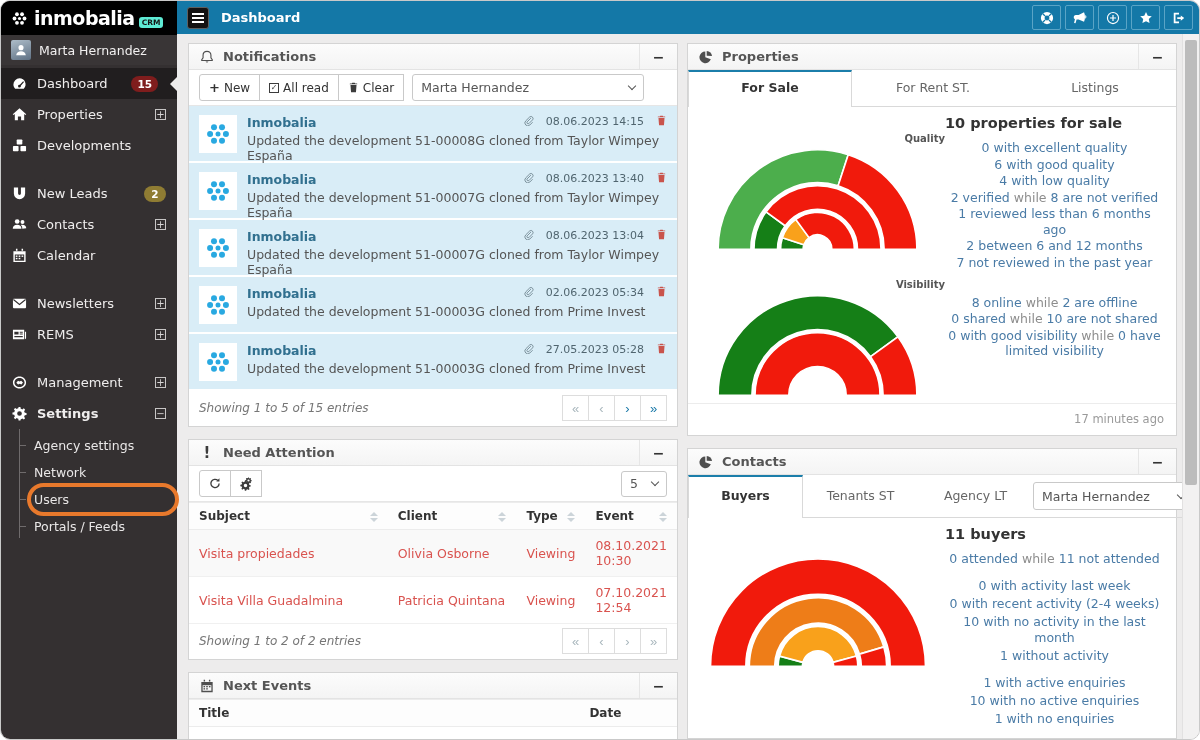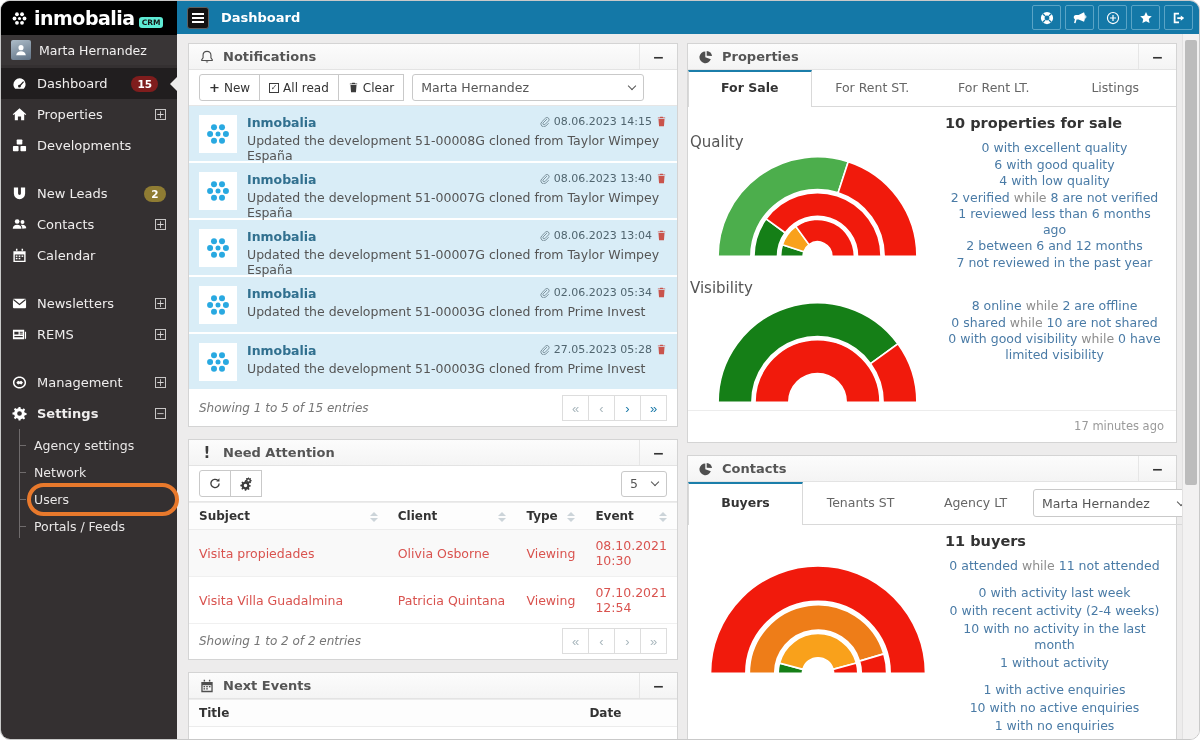--- a/index.html
+++ b/index.html
@@ -83,21 +83,21 @@
   .sel-size{margin-left:auto;width:46px;height:26px;}
   .sel-tab{width:160px;height:28px;}
 
   
   .ntf-item{display:flex;gap:10px;padding:9px 10px;background:#d9edf7;border-bottom:2px solid #fff;height:57px;}
   .ntf-icon{width:38px;height:38px;background:#fff;display:flex;align-items:center;justify-content:center;color:#29a9e1;flex:none;}
   .ntf-icon svg{width:30px;height:30px;}
   .ntf-body{flex:1;min-width:0;}
   .ntf-row1{display:flex;justify-content:space-between;align-items:flex-start;}
   .ntf-title{color:#31708f;font-weight:bold;font-size:12.5px;}
-  .ntf-meta{display:flex;align-items:center;gap:4px;color:#50656f;font-size:11px;white-space:nowrap;}
+  .ntf-meta{display:flex;align-items:flex-start;gap:12px;color:#50656f;font-size:11px;white-space:nowrap;}
   .ntf-meta .clip{width:11px;height:11px;color:#6a7f8a;}
   .ntf-meta .tr{width:11px;height:11px;color:#c9544c;cursor:pointer;}
   .ntf-text{color:#555;font-size:12.5px;margin-top:3px;}
 
   
   table{width:100%;border-collapse:collapse;}
   th{background:#fdfdfd;border-top:1px solid #ececec;border-bottom:1px solid #ececec;padding:6px 10px;font-size:12px;color:#333;text-align:left;font-weight:bold;}
   td{padding:8px 10px;font-size:12.5px;color:#d9534f;}
   tbody tr{border-bottom:1px solid #f0f0f0;}
   tbody tr:first-child{background:#f9f9f9;}
@@ -113,21 +113,21 @@
   .tab.on{color:#333;font-weight:bold;border-bottom:none;border-top:2px solid #1b7eaa;border-left:1px solid #d9d9d9;border-right:1px solid #d9d9d9;padding-top:8px;}
   .tabs.with-sel .tab{flex:none;width:115px;padding:13px 0 14px;}
   .tabs.with-sel .tab.on{padding-top:11px;}
   .tab-fill{flex:1;display:flex;justify-content:flex-end;align-items:center;border-bottom:1px solid #d9d9d9;padding-right:8px;}
 
   
   .prop-row{display:grid;grid-template-columns:255px 1fr;padding:0 12px 0 2px;}
   .gauge-block{padding-top:8px;}
   .gauge-block.pt{padding-top:26px;}
   .gauge-block.pt2{padding-top:38px;}
-  .g-label{text-align:left;color:#555;font-size:15px;margin-bottom:3px;}
+  .g-label{text-align:right;color:#555;font-size:10px;margin-bottom:3px;font-weight:bold;}
   .gauge{display:block;margin:0 auto;}
   .stats h3{font-size:14.5px;margin:8px 0 9px;color:#333;}
   .stat{color:#4a7ba6;font-size:12.5px;line-height:15.5px;margin-bottom:1px;text-align:center;}
   .stat .mut{color:#8d8d8d;}
   .stat-group{margin-bottom:11px;}
   .stat-group .stat{line-height:16px;margin-bottom:2px;}
   .stats-mid{align-self:center;padding-bottom:14px;}
 </style>
 </head>
 <body>
@@ -652,21 +652,20 @@
               <svg>
                 <use href="#i-pie"></use>
               </svg>
             </span>
           <span class="p-title">Properties</span>
           <span class="p-collapse">−</span>
         </div>
         <div class="tabs" id="propTabs">
             <div class="tab on">For Sale</div>
             <div class="tab">For Rent ST.</div>
-            <div class="tab">For Rent LT.</div>
             <div class="tab">Listings</div>
           </div>
         <div class="prop-row">
           <div class="gauge-block pt">
             <div class="g-label">Quality</div>
             <svg id="gQuality" class="gauge" width="205" height="104" viewBox="0 0 200 101">
                 <path d="M3.00 99.50A97 97 0 0 1 129.97 7.25L120.09 37.68A65 65 0 0 0 35.00 99.50Z" fill="#4cae4c" stroke="#fff" stroke-width="1.6"></path>
                 <path d="M129.97 7.25A97 97 0 0 1 197.00 99.50L165.00 99.50A65 65 0 0 0 120.09 37.68Z" fill="#f11a0c" stroke="#fff" stroke-width="1.6"></path>
                 <path d="M38.00 99.50A62 62 0 0 1 49.84 63.06L68.45 76.58A39 39 0 0 0 61.00 99.50Z" fill="#157f17" stroke="#fff" stroke-width="1.6"></path>
                 <path d="M49.84 63.06A62 62 0 0 1 162.00 99.50L139.00 99.50A39 39 0 0 0 68.45 76.58Z" fill="#f11a0c" stroke="#fff" stroke-width="1.6"></path>

